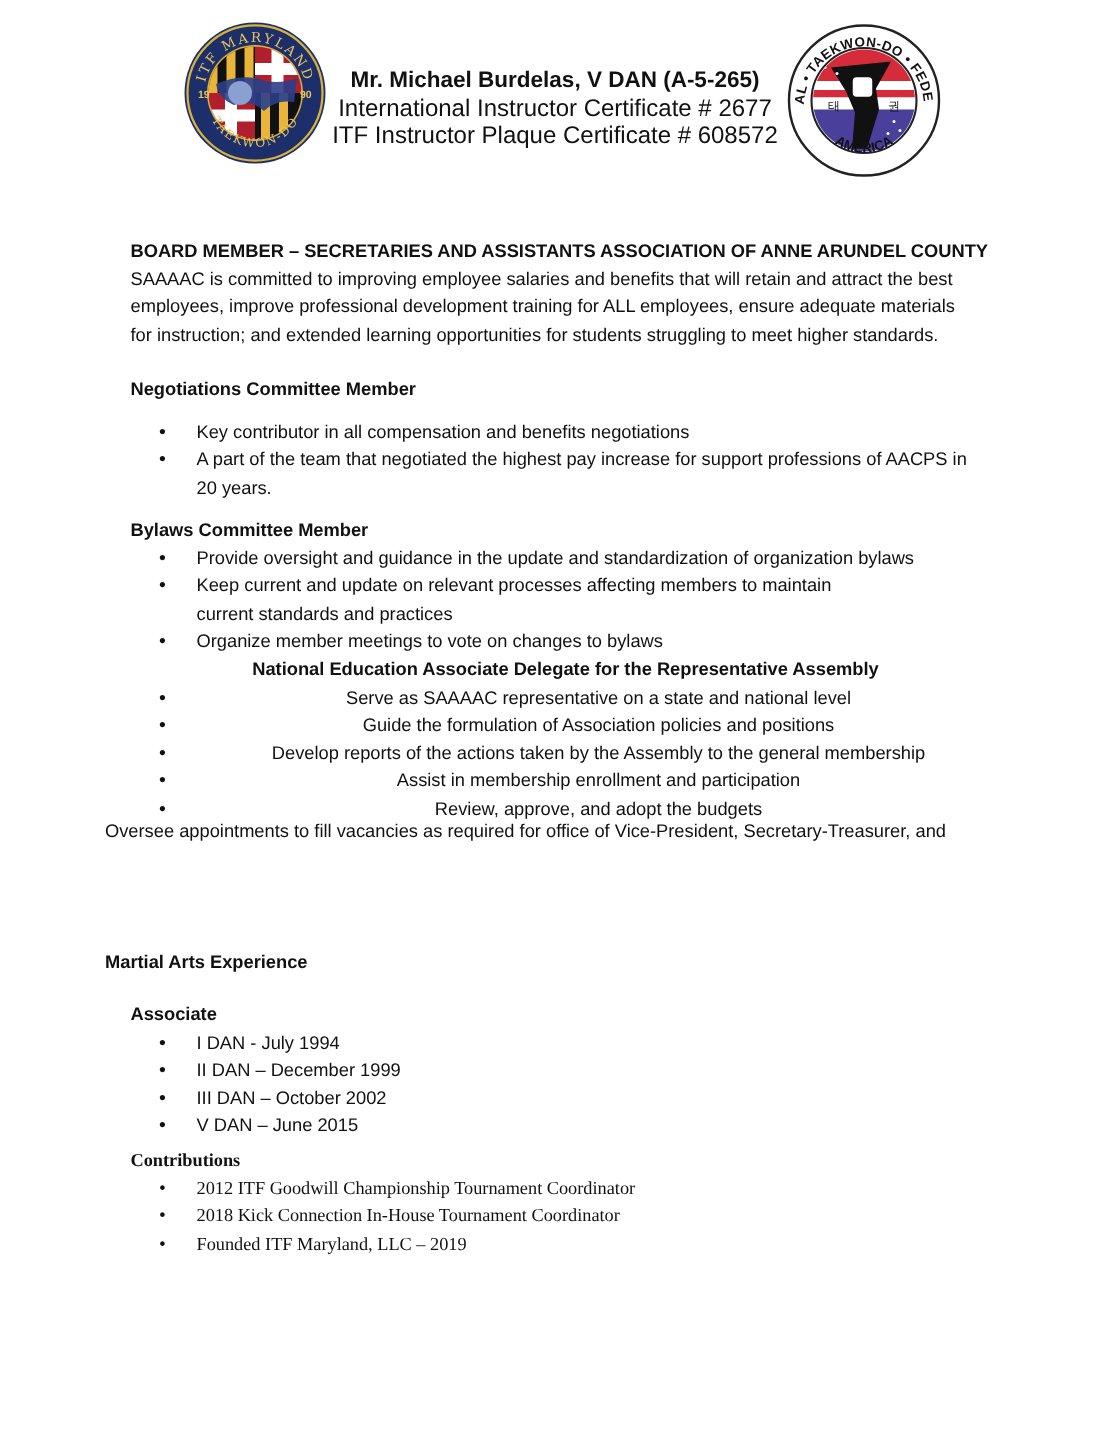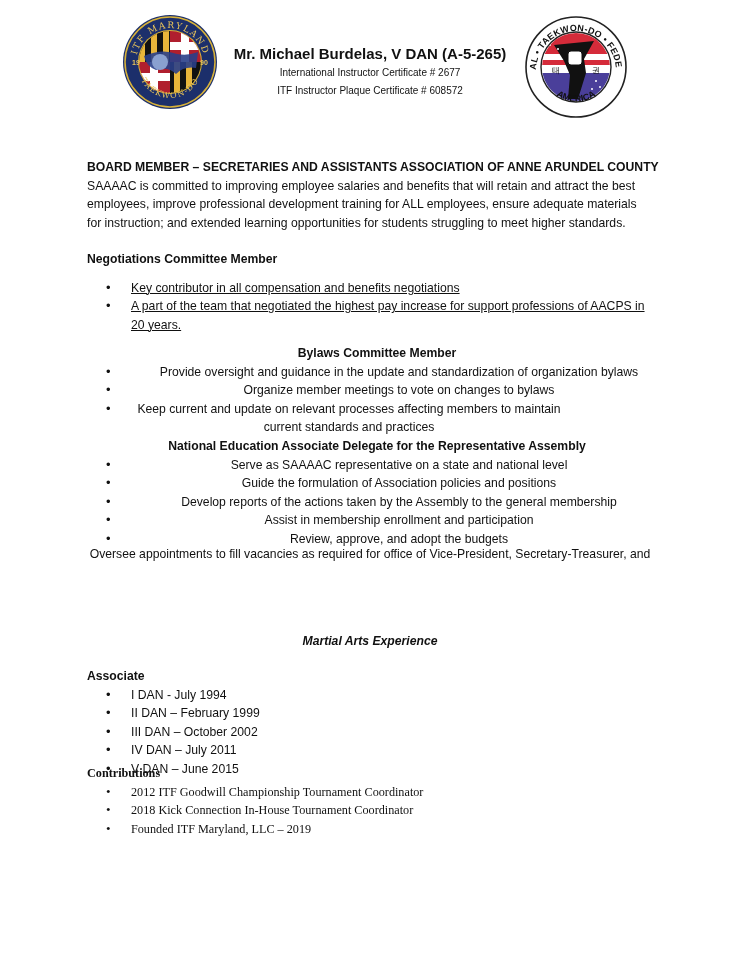--- a/index.html
+++ b/index.html
@@ -7,29 +7,29 @@
     width: 740px; height: 957px; position: relative; overflow: hidden;
     font-family: "Liberation Sans", "DejaVu Sans", sans-serif;
     color: #111111; font-size: 12.2px;
   }
   .logo { position: absolute; }
   #logo-left { left: 122px; top: 14px; width: 96px; height: 96px; }
   #logo-right { left: 524px; top: 15px; width: 104px; height: 104px; }
 
   .header { position: absolute; left: 200px; width: 340px; top: 44px; text-align: center; }
   .header .name { font-weight: bold; font-size: 15px; line-height: 20px; }
-  .header .cert { font-size: 10px; line-height: 18px; }
+  .header .cert { font-size: 16px; line-height: 18px; }
 
   .sec { position: absolute; left: 87px; width: 580px; }
   .bold { font-weight: bold; }
   .line { line-height: 18.5px; white-space: nowrap; }
   ul { margin: 0; padding: 0; list-style: none; }
   li { position: relative; padding-left: 44px; line-height: 18.5px; }
   li::before { content: "\2022"; position: absolute; left: 19px; top: 0; font-size: 13px; }
-  .center { text-align: center; }
+  .center { }
 </style>
 </head>
 <body>
 
 <div class="logo" id="logo-left">
   <svg width="96" height="96" viewBox="0 0 96 96">
     <defs>
       <clipPath id="inner">
           <circle cx="48" cy="48" r="31"></circle>
         </clipPath>
@@ -103,60 +103,59 @@
 
 <div class="sec" style="top:158px; width:600px;">
   <div class="line bold">BOARD MEMBER – SECRETARIES AND ASSISTANTS ASSOCIATION OF ANNE ARUNDEL COUNTY</div>
   <div class="line">SAAAAC is committed to improving employee salaries and benefits that will retain and attract the best</div>
   <div class="line">employees, improve professional development training for ALL employees, ensure adequate materials</div>
   <div class="line">for instruction; and extended learning opportunities for students struggling to meet higher standards.</div>
 </div>
 
 <div class="sec" style="top:250px;">
   <div class="line bold">Negotiations Committee Member</div>
-  <ul style="margin-top:10px;text-decoration:underline;">
+  <ul style="margin-top:10px;">
     <li>Key contributor in all compensation and benefits negotiations</li>
     <li style="padding-right:12px;">A part of the team that negotiated the highest pay increase for support professions of AACPS in 20 years.</li>
   </ul>
 </div>
 
-<div class="sec" style="top:344px;text-align:center;">
+<div class="sec" style="top:344px;">
   <div class="line bold">Bylaws Committee Member</div>
   <ul>
     <li>Provide oversight and guidance in the update and standardization of organization bylaws</li>
+    <li style="padding-right:100px;">Keep current and update on relevant processes affecting members to maintain current standards and practices</li>
     <li>Organize member meetings to vote on changes to bylaws</li>
-    <li style="padding-right:100px;">Keep current and update on relevant processes affecting members to maintain current standards and practices</li>
   </ul>
 </div>
 
 <div class="sec" style="top:437px;text-align:center;">
   <div class="line bold">National Education Associate Delegate for the Representative Assembly</div>
   <ul>
     <li>Serve as SAAAAC representative on a state and national level</li>
     <li>Guide the formulation of Association policies and positions</li>
     <li>Develop reports of the actions taken by the Assembly to the general membership</li>
     <li>Assist in membership enrollment and participation</li>
     <li>Review, approve, and adopt the budgets</li>
   </ul>
 </div>
 <div class="sec center" style="top:545px; left:70px; width:600px;">
   <div class="line">Oversee appointments to fill vacancies as required for office of Vice-President, Secretary-Treasurer, and</div>
 </div>
 
-<div class="sec center" style="top:632px; left:70px; width:600px;font-style:italic;">
+<div class="sec center" style="top:632px; left:70px; width:600px;">
   <div class="line bold">Martial Arts Experience</div>
 </div>
 
 <div class="sec" style="top:667px;">
   <div class="line bold">Associate</div>
   <ul>
     <li>I DAN -  July 1994</li>
-    <li>II DAN – February 1999</li>
+    <li>II DAN – December 1999</li>
     <li>III DAN – October 2002</li>
-    <li>IV DAN – July 2011</li>
     <li>V DAN – June 2015</li>
   </ul>
 </div>
 
 <div class="sec" style="top:764px;font-family:Liberation Serif, serif;">
   <div class="line bold">Contributions</div>
   <ul>
     <li>2012 ITF Goodwill Championship Tournament Coordinator</li>
     <li>2018 Kick Connection In-House Tournament Coordinator</li>
     <li>Founded ITF Maryland, LLC – 2019</li>

